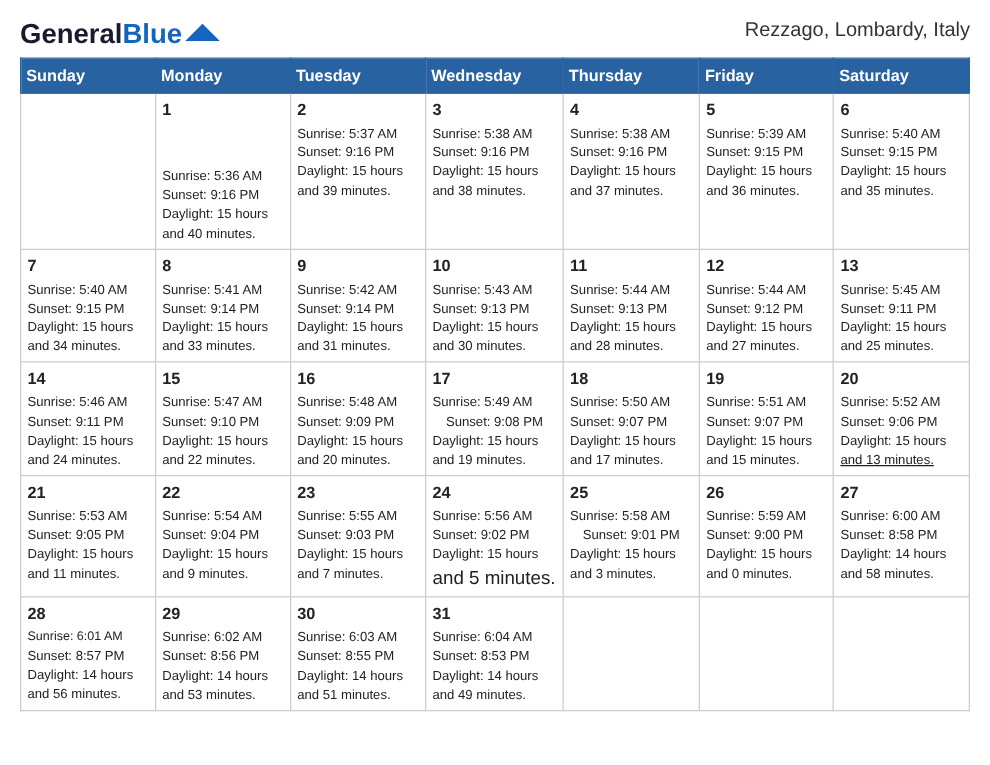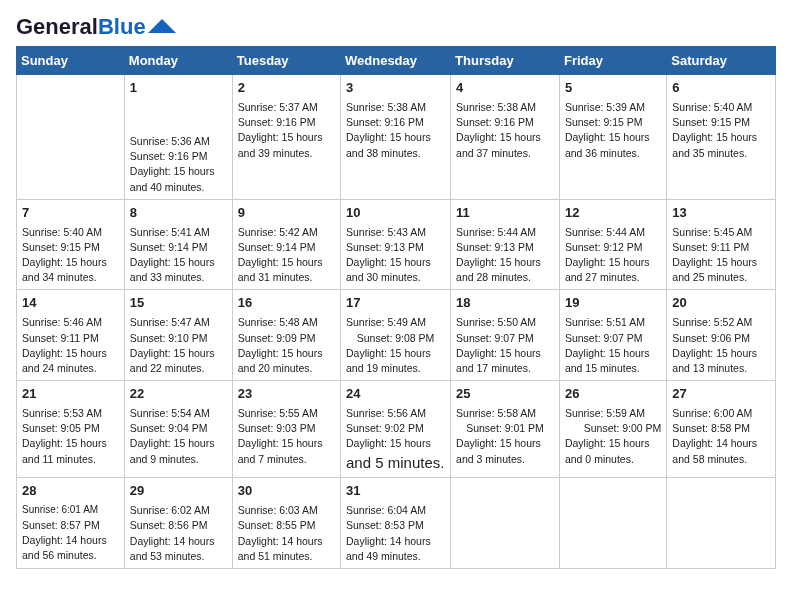--- a/index.html
+++ b/index.html
@@ -89,20 +89,21 @@
     <div style="display:flex;align-items:center;">
       <span class="logo-text">
         <span>General</span><span class="blue">Blue</span>
       </span>
       <svg class="logo-arrow" viewBox="0 0 28 14" style="margin-left:2px;margin-top:-2px;">
         <polygon points="0,14 14,0 28,14" fill="#1565c0"></polygon>
       </svg>
     </div>
   </div>
   <div class="title-area">
+    <div class="location">Rezzago, Lombardy, Italy</div>
   </div>
 </div>
 
 <table>
   <thead>
     <tr>
     <th>Sunday</th>
         <th>Monday</th>
         <th>Tuesday</th>
         <th>Wednesday</th>
@@ -249,21 +250,21 @@
           <span style="display: block; font-size: 10.5px;">Sunrise: 5:51 AM</span>
           <span style="display: block; font-size: 10.5px;">Sunset: 9:07 PM</span>
           <span style="display: block; font-size: 10.5px;">Daylight: 15 hours</span>
           <span style="display: block; font-size: 10.5px;">and 15 minutes.</span>
         </td>
         <td>
           <span class="date-num">20</span>
           <span style="display: block; font-size: 10.5px;">Sunrise: 5:52 AM</span>
           <span style="display: block; font-size: 10.5px;">Sunset: 9:06 PM</span>
           <span style="display: block; font-size: 10.5px;">Daylight: 15 hours</span>
-          <span style="display: block; font-size: 10.5px;">and 13 minutes.</span>
+          <span style="display: block; font-size: 10.5px; text-decoration: underline;">and 13 minutes.</span>
         </td>
       </tr>
       <tr>
         <td>
           <span class="date-num">21</span>
           <span style="display: block; font-size: 10.5px;">Sunrise: 5:53 AM</span>
           <span style="display: block; font-size: 10.5px;">Sunset: 9:05 PM</span>
           <span style="display: block; font-size: 10.5px;">Daylight: 15 hours</span>
           <span style="display: block; font-size: 10.5px;">and 11 minutes.</span>
         </td>
@@ -291,21 +292,21 @@
         <td>
           <span class="date-num">25</span>
           <span style="display: block; font-size: 10.5px;">Sunrise: 5:58 AM</span>
           <span style="display: block; font-size: 10.5px; text-align: center;">Sunset: 9:01 PM</span>
           <span style="display: block; font-size: 10.5px;">Daylight: 15 hours</span>
           <span style="display: block; font-size: 10.5px;">and 3 minutes.</span>
         </td>
         <td>
           <span class="date-num">26</span>
           <span style="display: block; font-size: 10.5px;">Sunrise: 5:59 AM</span>
-          <span style="display: block; font-size: 10.5px; text-align: right;">Sunset: 9:00 PM</span>
+          <span style="display: block; font-size: 10.5px;">Sunset: 9:00 PM</span>
           <span style="display: block; font-size: 10.5px;">Daylight: 15 hours</span>
           <span style="display: block; font-size: 10.5px;">and 0 minutes.</span>
         </td>
         <td>
           <span class="date-num">27</span>
           <span style="display: block; font-size: 10.5px;">Sunrise: 6:00 AM</span>
           <span style="display: block; font-size: 10.5px;">Sunset: 8:58 PM</span>
           <span style="display: block; font-size: 10.5px;">Daylight: 14 hours</span>
           <span style="display: block; font-size: 10.5px;">and 58 minutes.</span>
         </td>

